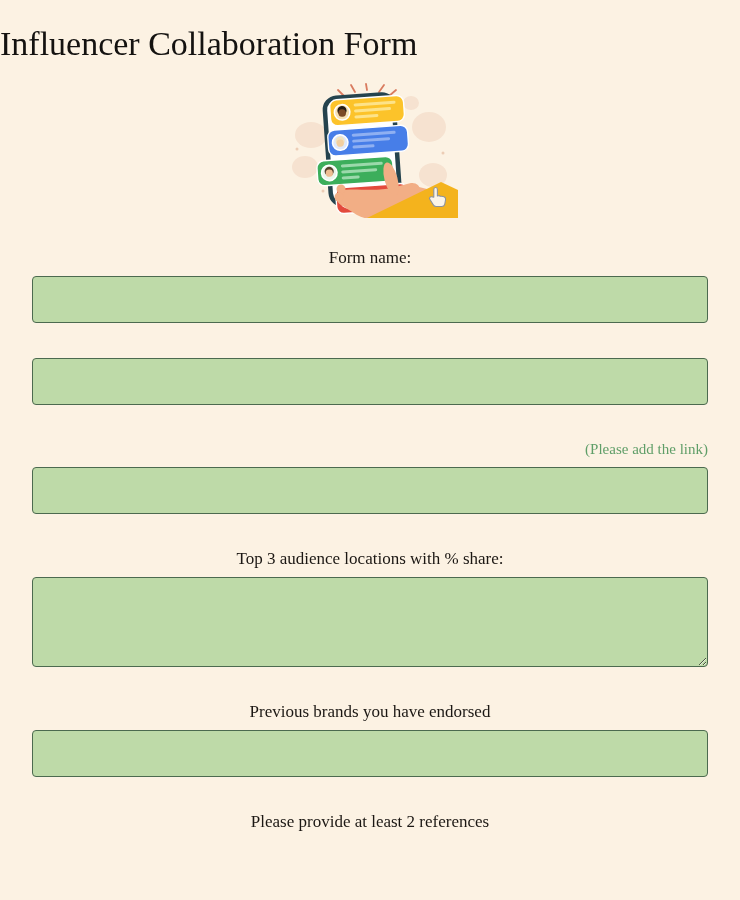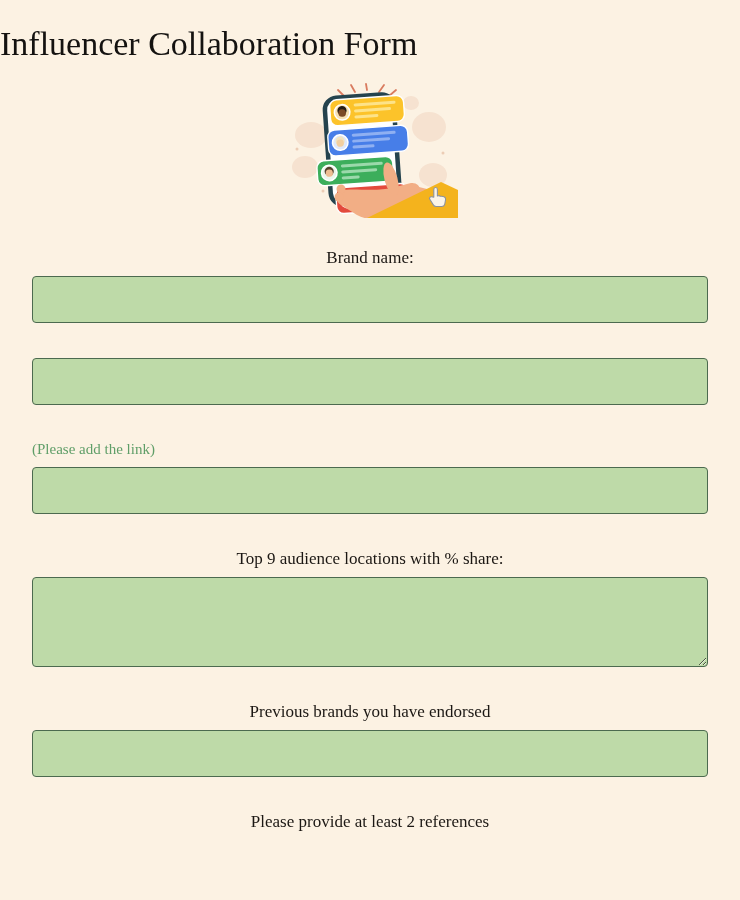--- a/index.html
+++ b/index.html
@@ -26,21 +26,21 @@
     width:175px;height:135px;margin:17px auto 0;
     display:block;
   }
   .form{margin-top:30px;padding:0 32px;}
   .field{margin:0 0 35px;}
   .field-label{
     display:block;text-align:center;
     font-size:17px;line-height:20px;color:var(--label-text);
   }
   .field-hint{
-    margin-top:13px;text-align:left;
+    margin-top:13px;text-align:right;
     font-size:15px;line-height:19px;color:var(--hint-text);
   }
   .text-input,.textarea-input{
     display:block;width:100%;margin-top:8px;
     background:var(--input-bg);
     border:1px solid var(--input-border);
     border-radius:4px;
     font-family:"Liberation Serif","DejaVu Serif",serif;
     font-size:16px;color:#1b1713;
     padding:4px 8px;
@@ -131,35 +131,35 @@
   </g>
 
   <g>
     <path d="M152.6,104.5 c1.2,0 1.8,0.8 1.8,2 l0,6.5 1,-0.3 c0.8,-0.2 1.5,0 2,0.6 2.6,-0.4 5.6,0.6 5.2,3.2 l-0.8,4.5 c-0.3,1.6 -1.5,2.5 -3.2,2.5 l-5.5,0 c-1.2,0 -2.2,-0.6 -2.8,-1.6 l-3.5,-5.6 c-0.8,-1.3 0.2,-2.8 1.7,-2.6 l2.3,0.4 0,-7.6 c0,-1.2 0.6,-2 1.8,-2 z" fill="#fbf4e8" stroke="#8d939c" stroke-width="1.1" stroke-linejoin="round"></path>
   </g>
 </svg>
 
 <div class="form">
 
   <div class="field">
-    <label class="field-label">Brand name:</label>
+    <label class="field-label">Form name:</label>
     <input class="text-input" type="text" aria-label="Brand name:" style="">
   </div>
 
   <div class="field">
     <input class="text-input" type="text" aria-label="Email address:" style="">
   </div>
 
   <div class="field">
     <div class="field-hint">(Please add the link)</div>
     <input class="text-input" type="text" aria-label="Your channel most visited:" style="">
   </div>
 
   <div class="field">
-    <label class="field-label">Top 9 audience locations with % share:</label>
+    <label class="field-label">Top 3 audience locations with % share:</label>
     <textarea class="textarea-input" aria-label="Top 3 audience locations with % share:" style=""></textarea>
   </div>
 
   <div class="field">
     <label class="field-label">Previous brands you have endorsed</label>
     <input class="text-input" type="text" aria-label="Previous brands you have endorsed" style="">
   </div>
 
   <div class="field field-last">
     <label class="field-label">Please provide at least 2 references</label>

